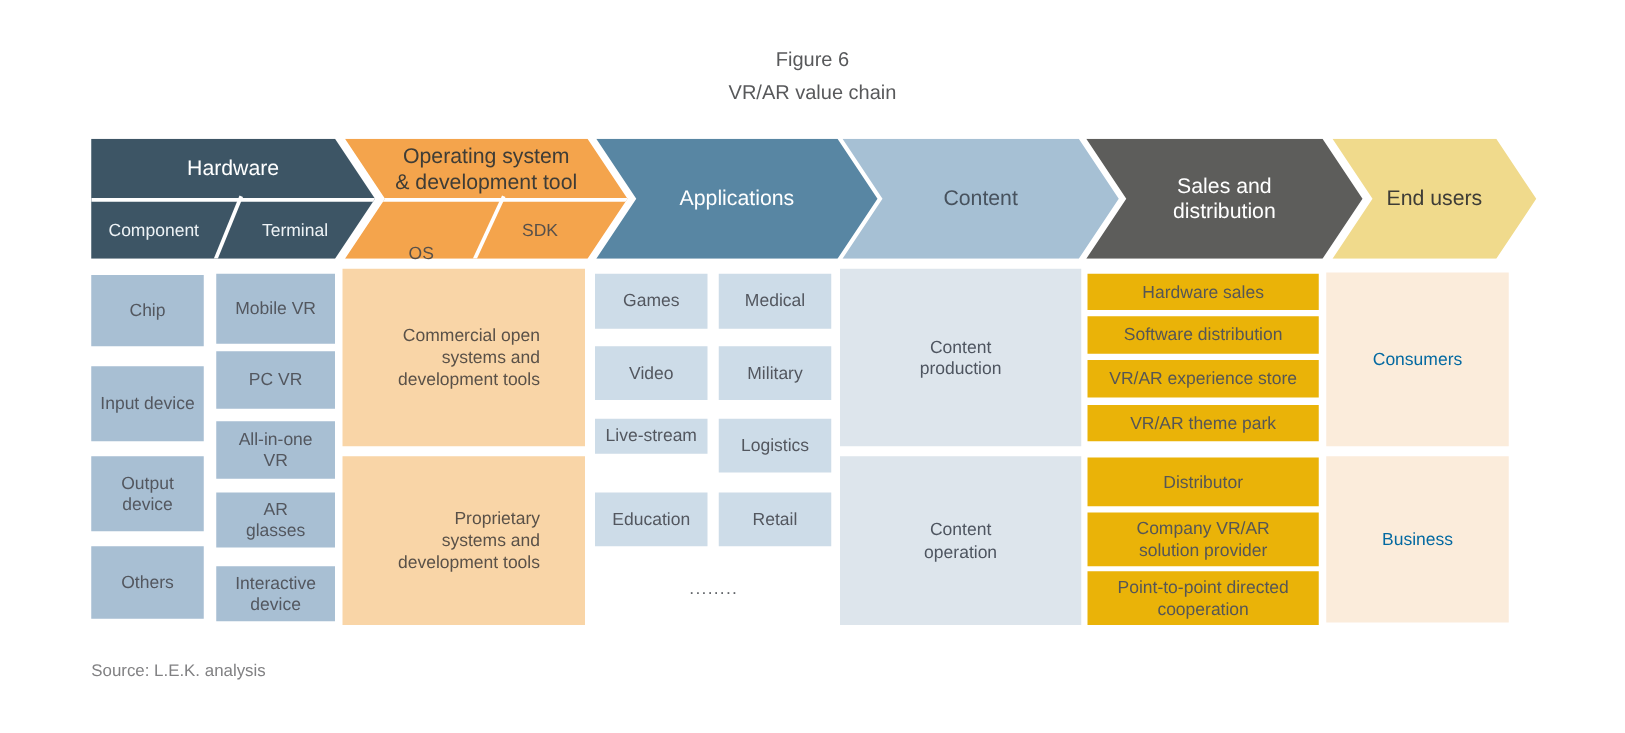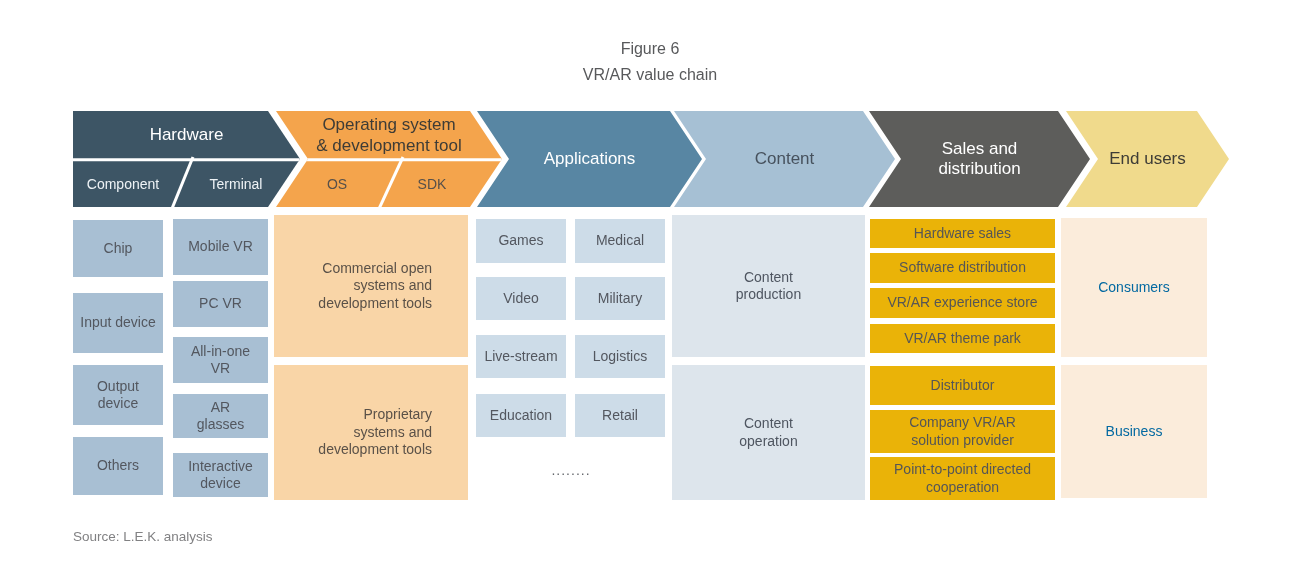--- a/index.html
+++ b/index.html
@@ -115,21 +115,21 @@
   </svg>
 
   <div class="hlabel" style="left:73px; top:111px; width:227px; height:49px;">Hardware</div>
   <div class="sublabel" style="left:75px; top:162px; width:96px; height:44px;">Component</div>
   <div class="sublabel" style="left:186px; top:162px; width:100px; height:44px;">Terminal</div>
 
   <div class="hlabel dark" style="left:276px; top:111px; width:226px; height:49px;">
     <div>Operating system</div>
     <div>&amp; development tool</div>
   </div>
-  <div class="sublabel dark" style="left:297px; top:162px; width:80px; height:44px;">OS</div>
+  <div class="sublabel dark" style="left:297px; top:180px; width:80px; height:44px;">OS</div>
   <div class="sublabel dark" style="left:392px; top:162px; width:80px; height:44px;">SDK</div>
 
   <div class="hlabel" style="left:477px; top:111px; width:225px; height:96px;">Applications</div>
   <div class="hlabel content-dark" style="left:674px; top:111px; width:221px; height:96px;">Content</div>
   <div class="hlabel" style="left:869px; top:111px; width:221px; height:96px;">
     <div>Sales and</div>
     <div>distribution</div>
   </div>
   <div class="hlabel dark" style="left:1066px; top:111px; width:163px; height:96px;">End users</div>
 
@@ -142,21 +142,21 @@
   <div class="box bx-hw" style="left:173px; top:281px; width:95px; height:46px;">PC VR</div>
   <div class="box bx-hw bx-term-allinone" style="left:173px; top:337px; width:95px; height:46px;">All-in-one VR</div>
   <div class="box bx-hw bx-term-arglasses" style="left:173px; top:394px; width:95px; height:44px;">AR glasses</div>
   <div class="box bx-hw" style="left:173px; top:453px; width:95px; height:44px;">Interactive device</div>
 
   <div class="box bx-os" style="left:274px; top:215px; width:194px; height:142px;">Commercial open systems and development tools</div>
   <div class="box bx-os" style="left:274px; top:365px; width:194px; height:135px;">Proprietary systems and development tools</div>
 
   <div class="box bx-ap" style="left:476px; top:219px; width:90px; height:44px;">Games</div>
   <div class="box bx-ap" style="left:476px; top:277px; width:90px; height:43px;">Video</div>
-  <div class="box bx-ap" style="left:476px; top:335px; width:90px; height:43px;">Live-stream</div>
+  <div class="box bx-ap" style="left:476px; top:335px; width:90px; height:28px;">Live-stream</div>
   <div class="box bx-ap" style="left:476px; top:394px; width:90px; height:43px;">Education</div>
   <div class="box bx-ap" style="left:575px; top:219px; width:90px; height:44px;">Medical</div>
   <div class="box bx-ap" style="left:575px; top:277px; width:90px; height:43px;">Military</div>
   <div class="box bx-ap" style="left:575px; top:335px; width:90px; height:43px;">Logistics</div>
   <div class="box bx-ap" style="left:575px; top:394px; width:90px; height:43px;">Retail</div>
   <div class="dots" style="left:476px; top:462px; width:190px;">........</div>
 
   <div class="box bx-ct" style="left:672px; top:215px; width:193px; height:142px;">Content production</div>
   <div class="box bx-ct" style="left:672px; top:365px; width:193px; height:135px;">Content operation</div>
 

